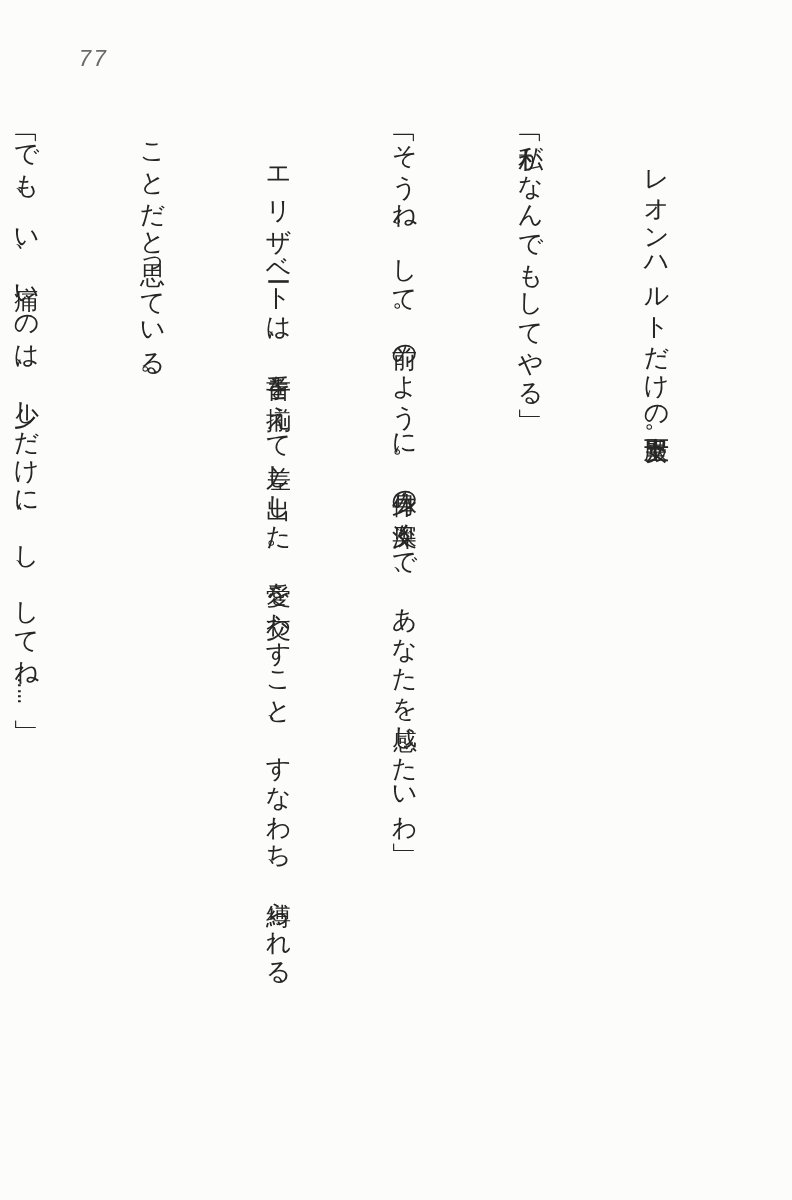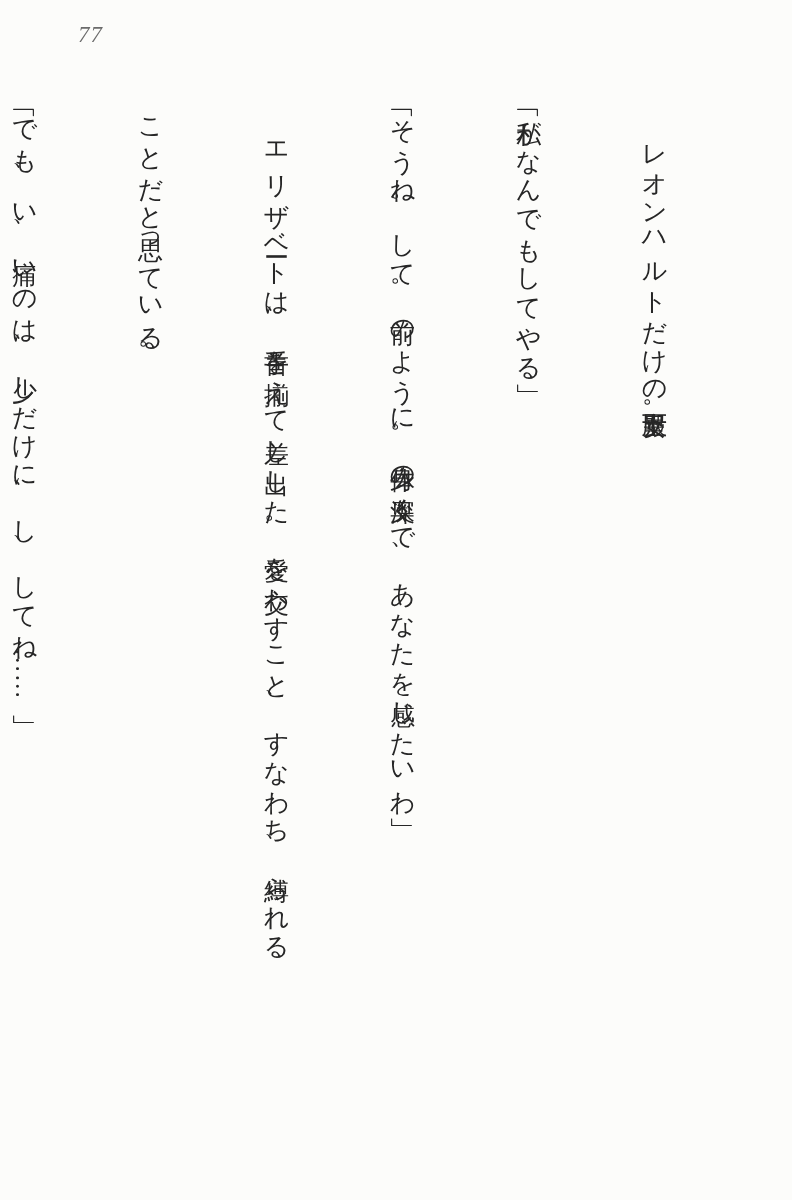--- a/index.html
+++ b/index.html
@@ -8,21 +8,22 @@
     width: 792px;
     height: 1200px;
     background: #fcfcfa;
     overflow: hidden;
   }
   .page {
     position: relative;
     width: 792px;
     height: 864px;
     background: #fcfcfa;
-    font-family: Liberation Serif, serif;
+    font-family: Liberation Mono, monospace;
+    margin-top: 25px;
   }
   .page-number {
     position: absolute;
     top: 22px;
     left: 78px;
     font-size: 23px;
     font-style: italic;
     color: #6b6b6b;
     letter-spacing: 1px;
   }

